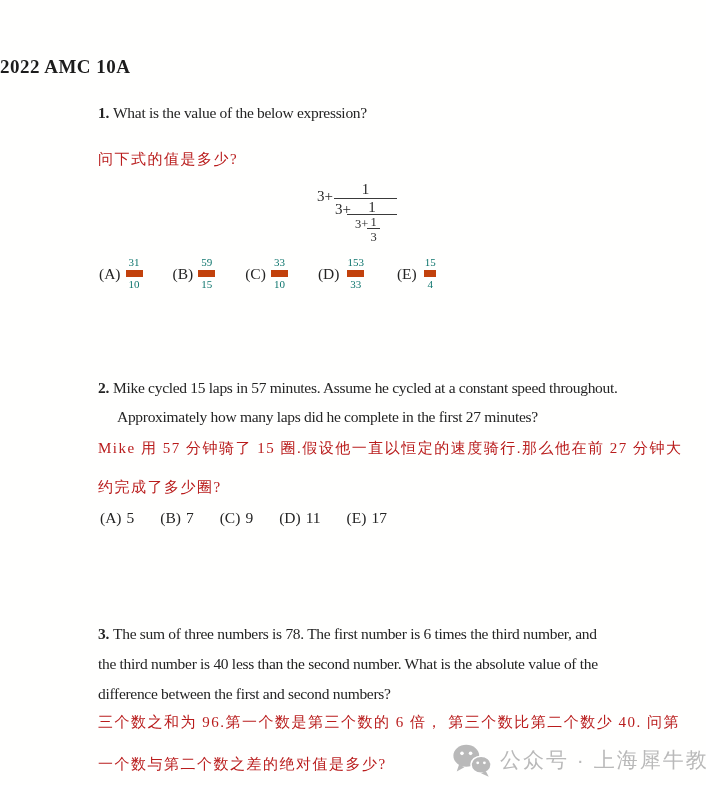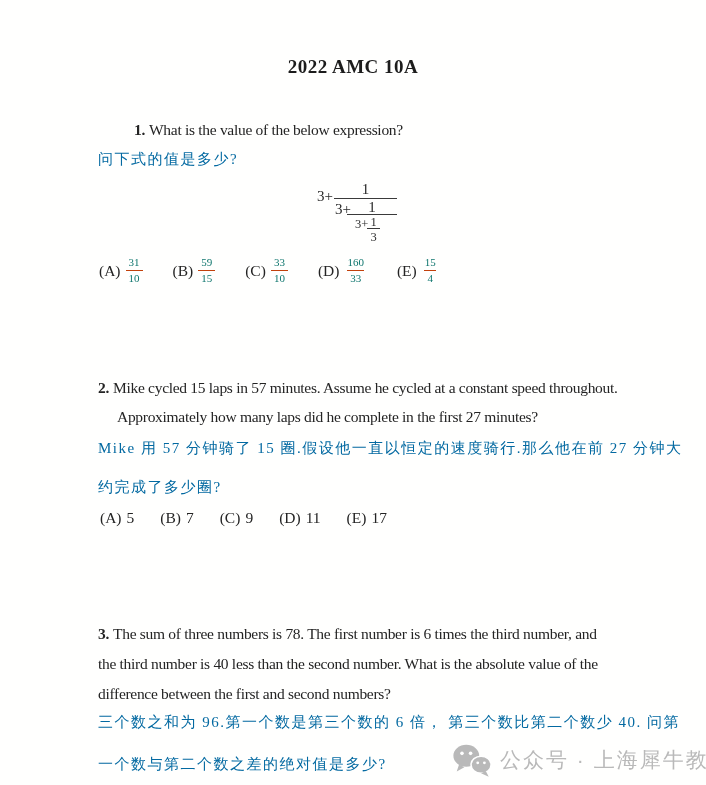--- a/index.html
+++ b/index.html
@@ -12,52 +12,51 @@
     overflow:hidden;
   }
   .page {
     position:absolute; inset:0;
     width:706px; height:785px;
     background:#fffffe;
   }
   .abs { position:absolute; white-space:nowrap; }
   .doc-title {
     top:56px; left:0; width:706px;
-    text-align:center;
     font-weight:bold;
     font-size:19px;
     letter-spacing:0.5px;
     color:#1c1c1c;
   }
   .en {
     font-size:15.5px;
     letter-spacing:-0.3px;
     line-height:19px;
     color:#242424;
   }
   .en b { font-weight:bold; margin-right:4px; }
   .zh {
     font-size:15px;
     letter-spacing:1.5px;
     line-height:19px;
-    color:#0369a1;
+    color:#b91c1c;
   }
   
   .choices { display:flex; align-items:center; }
   .choices-frac { gap:30px; }
   .choices-plain { gap:26px; }
   .choice { display:inline-flex; align-items:center; }
   .clabel { font-size:15.5px; margin-right:5px; color:#242424; }
   .cvalue { font-size:15.5px; color:#242424; }
   .frac {
     display:inline-flex; flex-direction:column; align-items:center;
     font-size:11px; line-height:15px; color:#0f766e;
   }
   .frac .n { padding:0 3px; }
-  .frac .d { padding:0 3px; border-top:1px solid #c2410c; }
+  .frac .d { padding:0 3px; border-top:7px solid #c2410c; }
   
   .cf { position:absolute; font-size:15px; line-height:14px; color:#2a2a2a; white-space:nowrap; }
   .cfc { text-align:center; }
   .cfs { font-size:12.5px; line-height:12px; }
   .cfbar { position:absolute; height:1px; background:#3a3a3a; }
   
   .watermark {
     position:absolute; left:451px; top:742px;
     display:flex; align-items:center; gap:7px;
   }
@@ -70,21 +69,21 @@
   }
 </style>
 </head>
 <body>
 
 <div class="page">
 
   <div class="abs doc-title">2022 AMC 10A</div>
 
   <section>
-    <div class="abs en" style="left:98px; top:120px;margin-left:36px;">
+    <div class="abs en" style="left:98px; top:103px;">
       <b>1.</b><span>What is the value of the below expression?</span>
     </div>
     <div class="abs zh" style="left:98px; top:150px;">问下式的值是多少?</div>
 
     <div>
       <span class="cf" style="left:317px; top:189px;">3+</span>
       <span class="cf cfc" style="left:334px; top:182px; width:63px;">1</span>
       <div class="cfbar" style="left:334px; top:198px; width:63px;"></div>
       <span class="cf" style="left:335px; top:202px;">3+</span>
       <span class="cf cfc" style="left:347px; top:200px; width:50px;">1</span>
@@ -113,21 +112,21 @@
       <span class="choice">
         <span class="clabel">(C)</span>
         <span class="frac">
           <span class="n">33</span>
           <span class="d">10</span>
         </span>
       </span>
       <span class="choice">
         <span class="clabel">(D)</span>
         <span class="frac">
-          <span class="n">160</span>
+          <span class="n">153</span>
           <span class="d">33</span>
         </span>
       </span>
       <span class="choice">
         <span class="clabel">(E)</span>
         <span class="frac">
           <span class="n">15</span>
           <span class="d">4</span>
         </span>
       </span>

